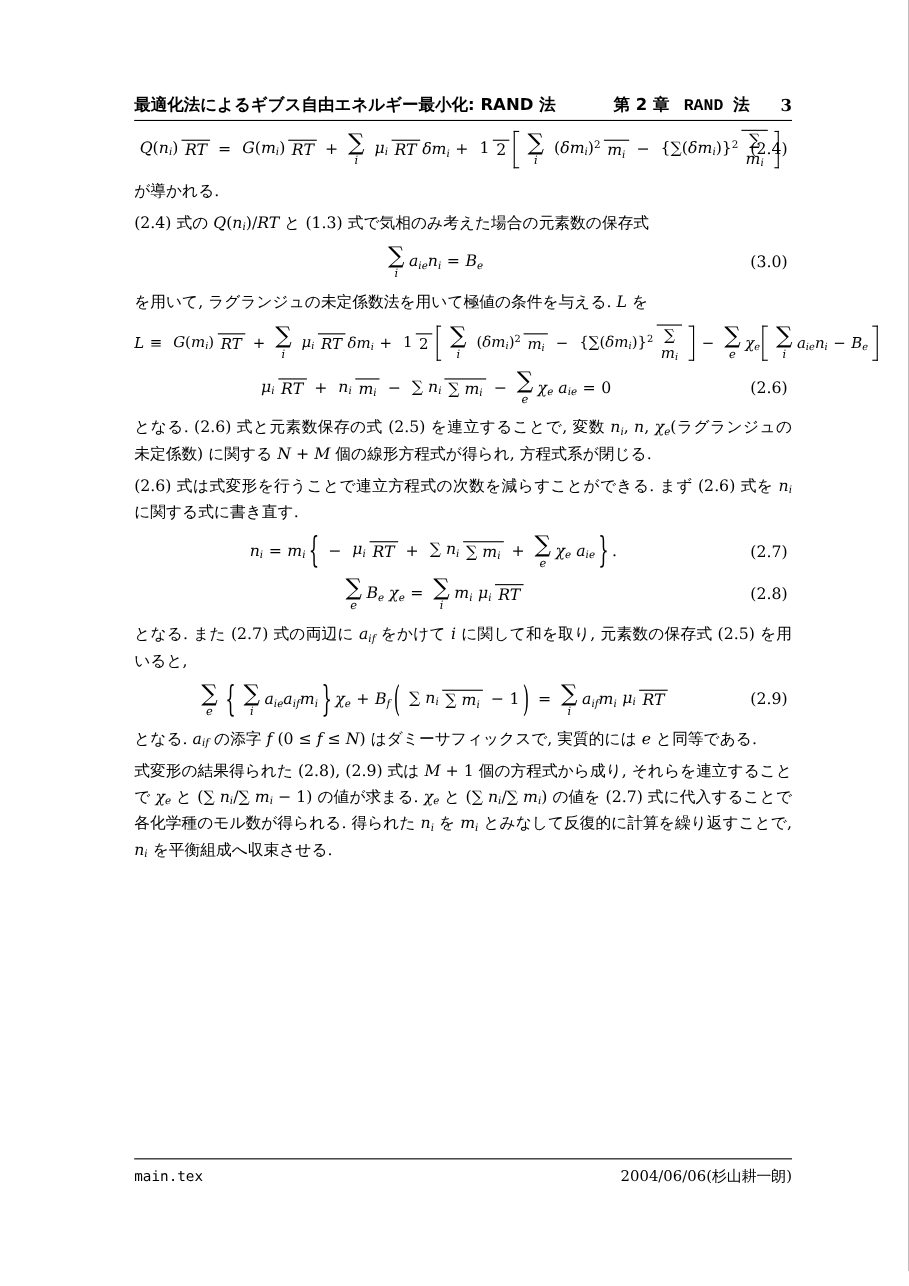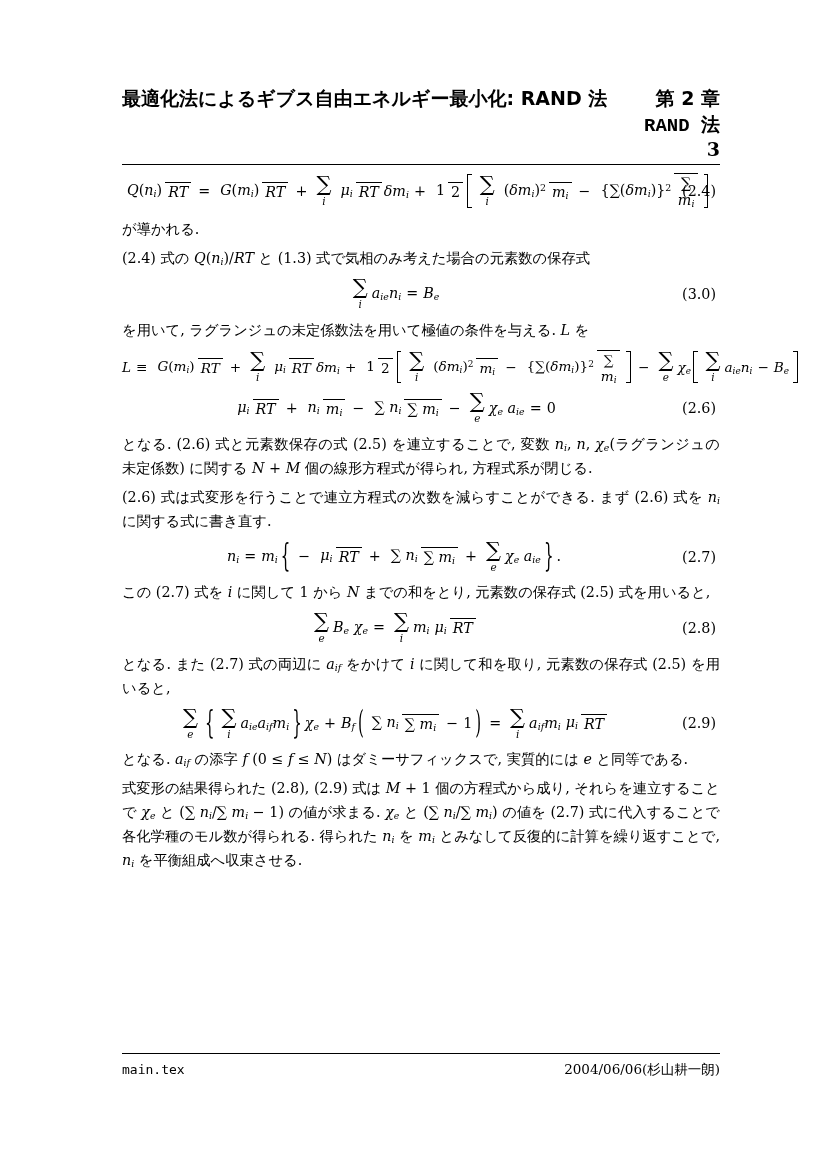--- a/index.html
+++ b/index.html
@@ -16,26 +16,26 @@
   }
   .content {
     position: absolute;
     left: 122px; top: 86px;
     width: 598px;
   }
   
   .running-head {
     display: flex; justify-content: space-between; align-items: baseline;
     font-family: "DejaVu Sans", "Liberation Sans", sans-serif;
-    font-weight: bold; font-size: 19px;
+    font-weight: bold; font-size: 15px;
     border-bottom: 1.5px solid #000;
     padding-bottom: 4px;
     white-space: nowrap;
   }
-  .rh-right { display: inline-flex; align-items: flex-end; flex-direction: column; }
+  .rh-right { display: inline-flex; align-items: flex-end; }
   .rh-chapter-title { margin-left: 13px; font-family: Liberation Mono, monospace; }
   .pageno { margin-left: 28px; font-family: "DejaVu Serif", serif; }
   
   .para {
     line-height: 24px;
     text-align: justify;
     margin: 5px 0;
   }
   i { font-style: italic; }
   sub, sup { font-size: 66%; line-height: 0; }
@@ -262,21 +262,20 @@
             <span class="sig">∑</span>
             <span class="lim"><i>e</i></span>
           </span>
           <span class="mi"><i>χ</i><sub><i>e</i></sub> <i>a</i><sub><i>ie</i></sub></span>
           <span class="big">}</span>
           <span class="mi">.</span>
         </span>
       <span class="eqno">(2.7)</span>
     </div>
 
-    <p class="para">この (2.7) 式を <i>i</i> に関して 1 から <i>N</i> までの和をとり, 元素数の保存式 (2.5) 式を用いると,</p>
 
     <div class="eq">
       <span class="eqbody">
           <span class="sum">
             <span class="sig">∑</span>
             <span class="lim"><i>e</i></span>
           </span>
           <span class="mi"><i>B</i><sub><i>e</i></sub> <i>χ</i><sub><i>e</i></sub></span>
           <span class="mi op">=</span>
           <span class="sum">

